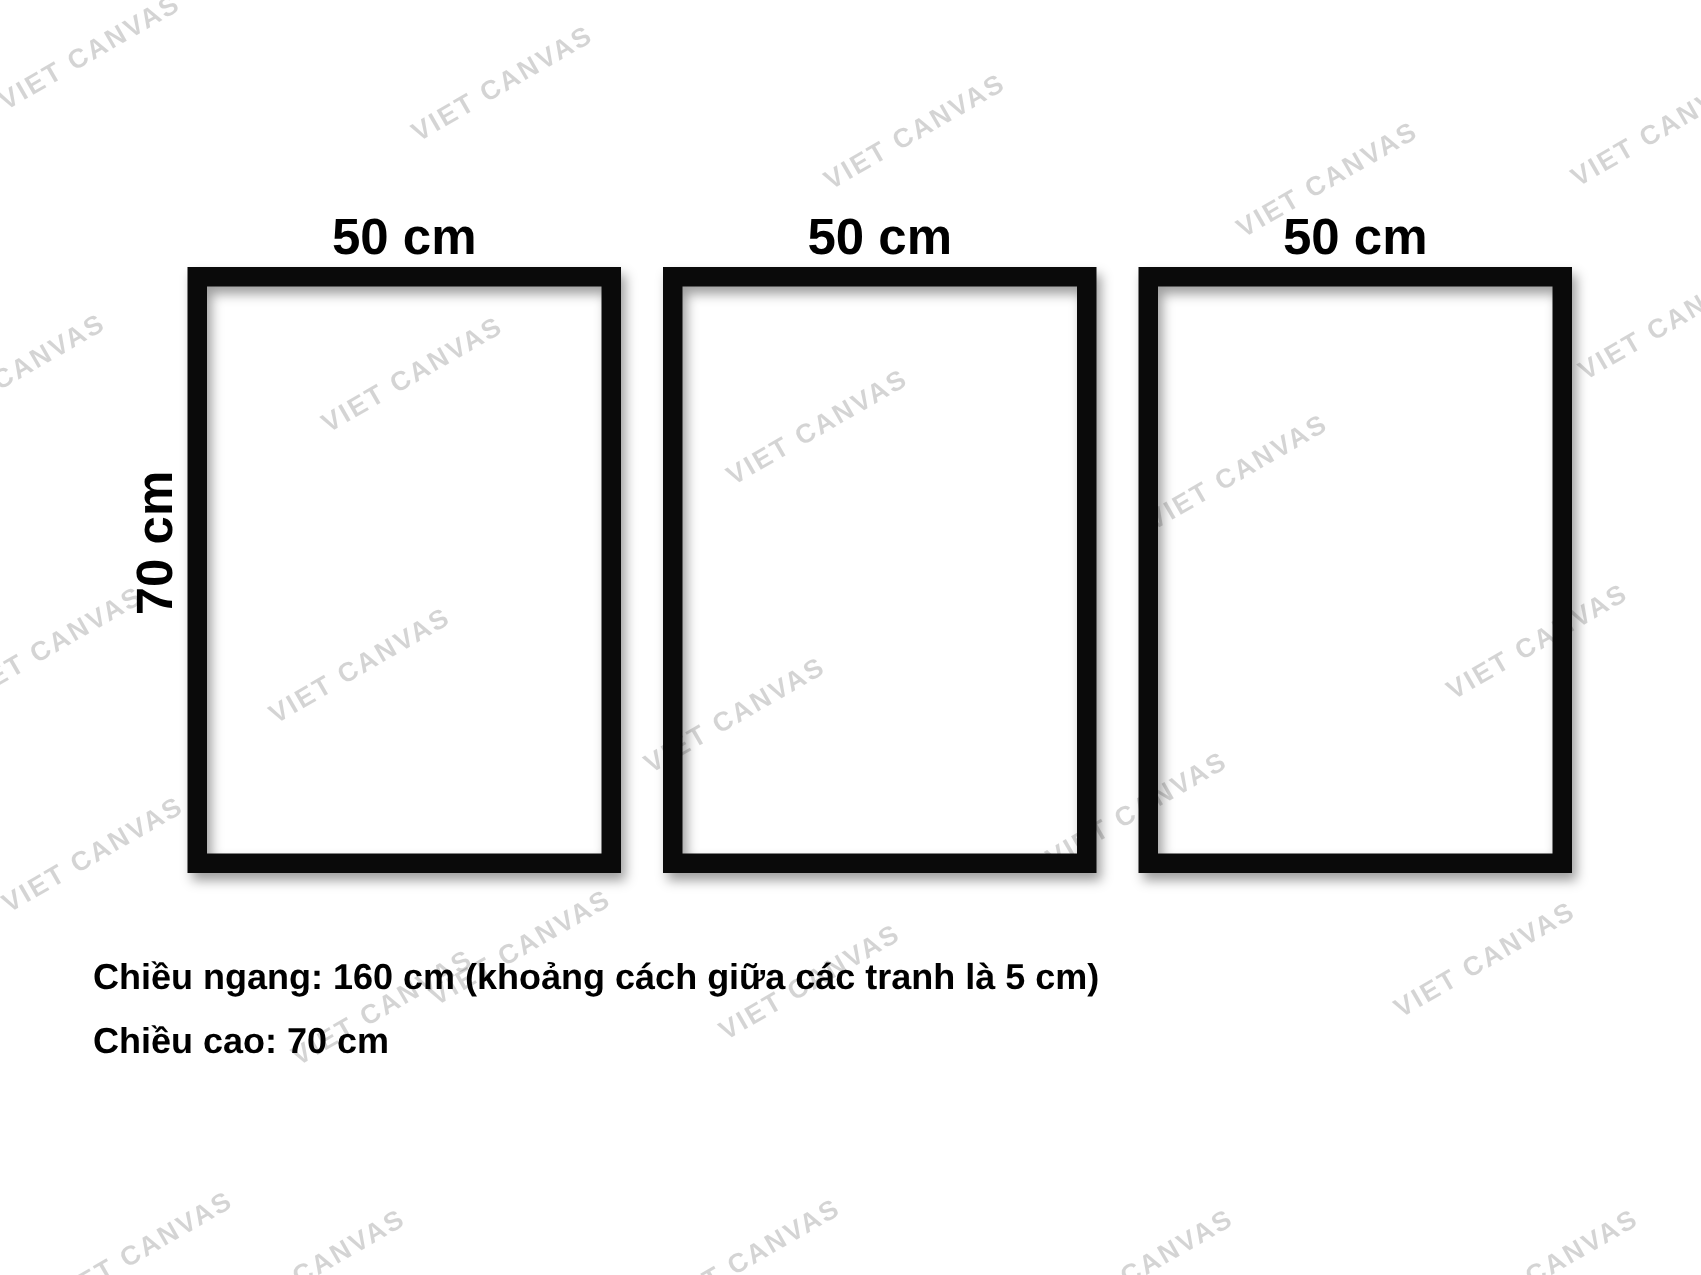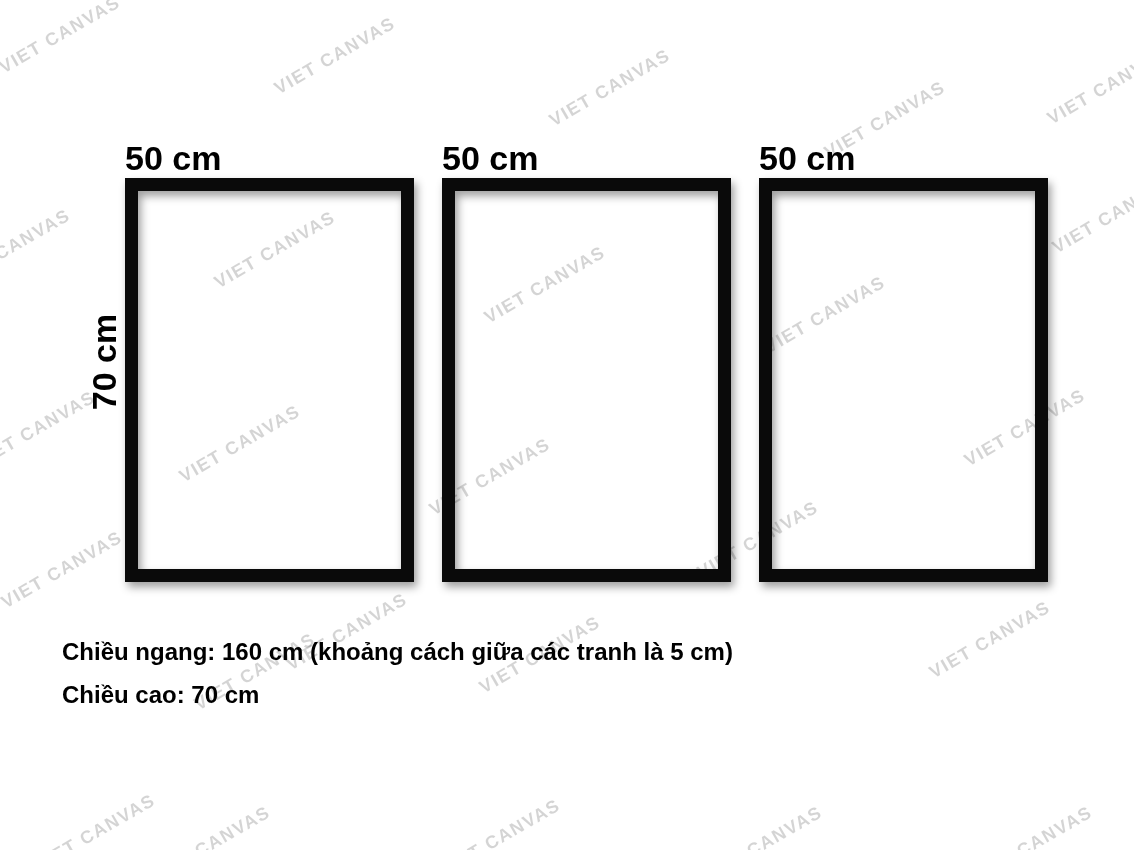--- a/index.html
+++ b/index.html
@@ -40,21 +40,21 @@
     position: absolute;
     left: 125px;
     top: 130px;
     display: flex;
     gap: 28px;
     z-index: 2;
   }
   .frame-col {
     display: flex;
     flex-direction: column;
-    align-items: flex-start;
+    align-items: center;
     width: 289px;
   }
   .frame-width-label {
     height: 48px;
     display: flex;
     align-items: flex-end;
     justify-content: center;
     font-size: 34px;
     font-weight: bold;
     line-height: 40px;

